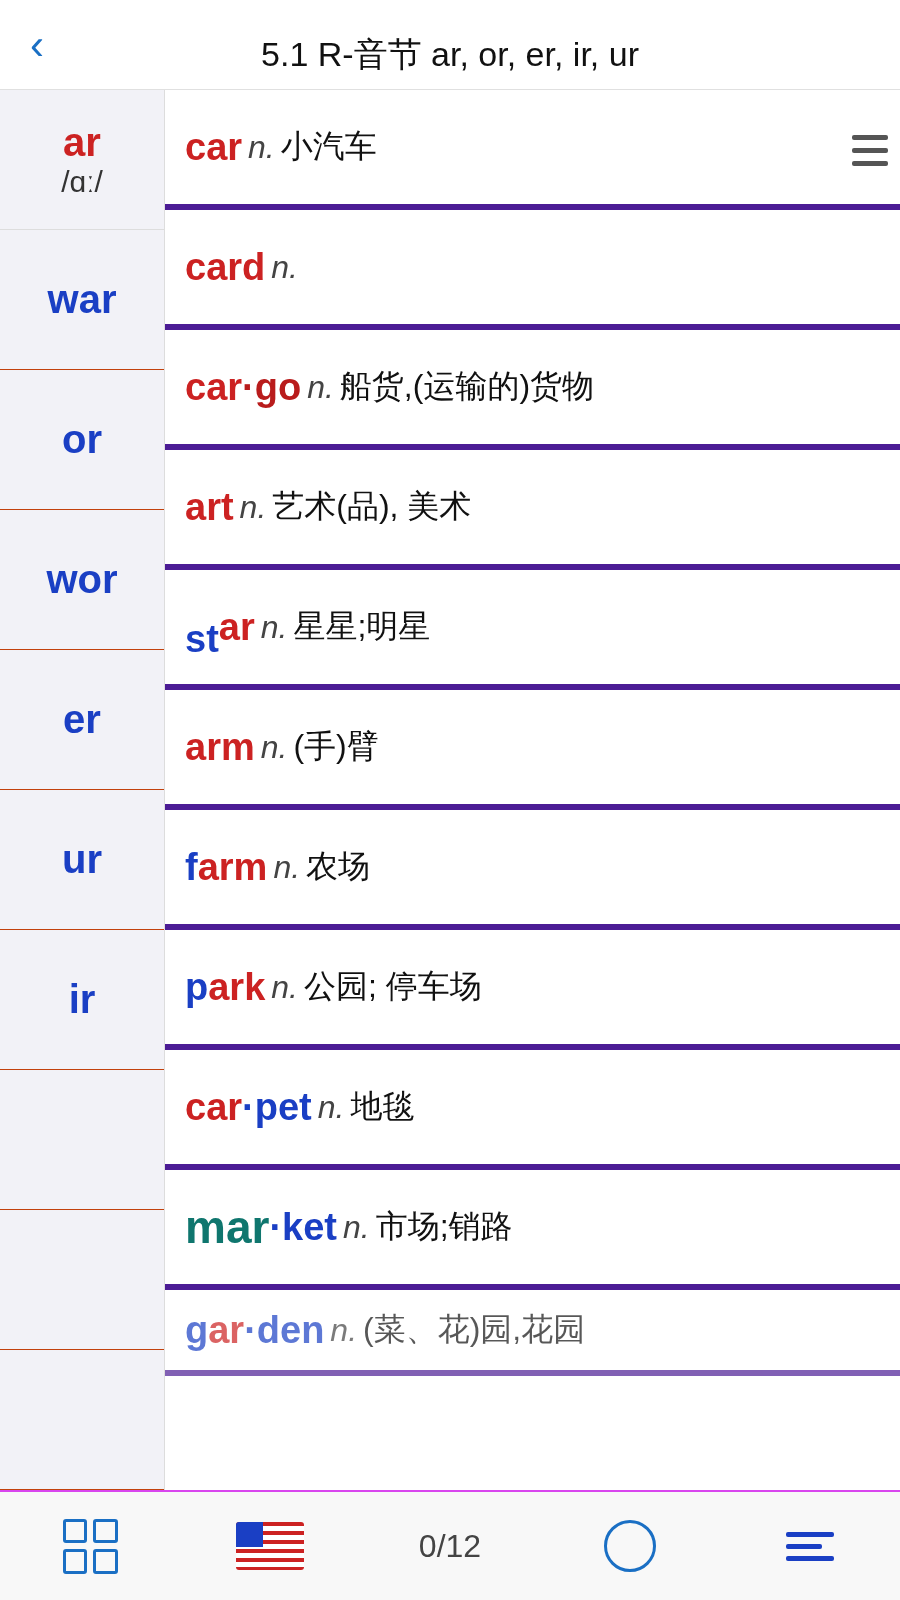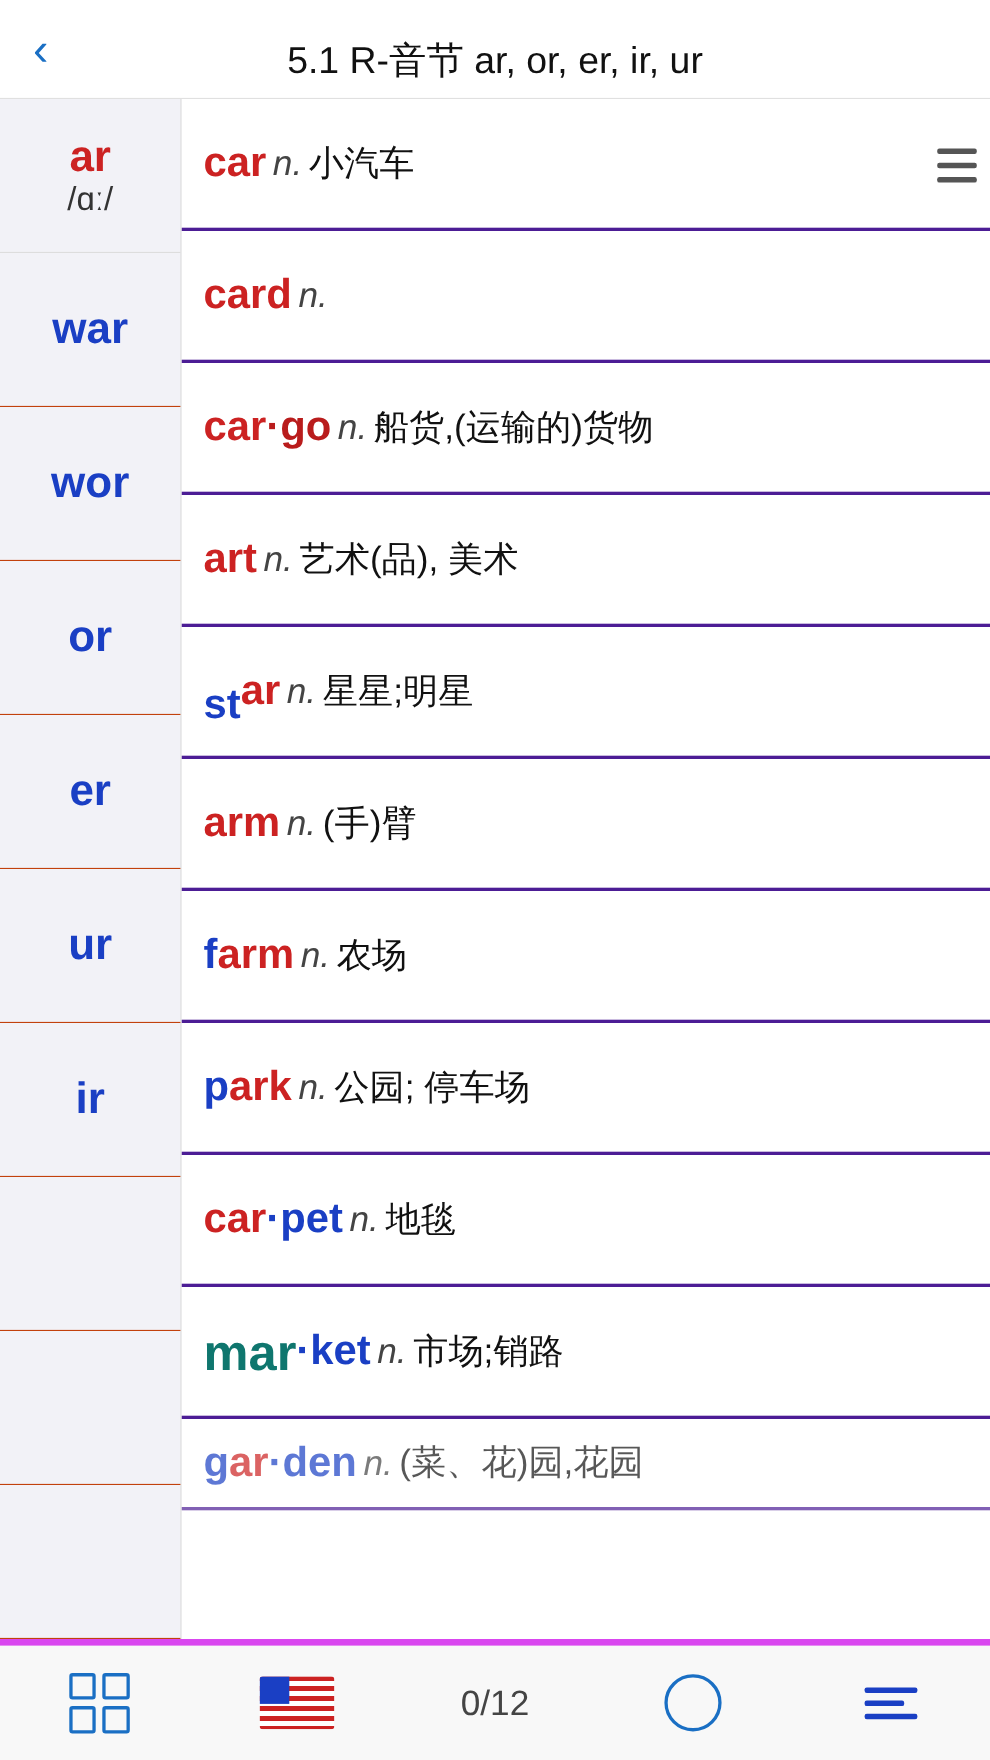--- a/index.html
+++ b/index.html
@@ -115,21 +115,21 @@
       height: 5px;
       background: #555;
       border-radius: 2px;
     }
 
     .word-row {
       display: flex;
       align-items: center;
       min-height: 120px;
       padding: 18px 30px 18px 20px;
-      border-bottom: 3px solid #4c1d95;
+      border-bottom: 6px solid #4c1d95;
       font-size: 32px;
       text-align: right;
     }
     .word-row:first-child {
       padding-right: 80px;
     }
 
     
     .word-bold-red {
       font-weight: 700;
@@ -146,21 +146,21 @@
       color: #111;
       font-size: 32px;
       margin-left: 6px;
     }
     .word-ar { color: #cc2222; }
 
     
     .bottom-nav {
       height: 110px;
       background: #f8f8f8;
-      border-top: 6px solid #d946ef;
+      border-top: 2px solid #d946ef;
       display: flex;
       align-items: center;
       justify-content: space-around;
       flex-shrink: 0;
     }
     .nav-item {
       display: flex;
       align-items: center;
       justify-content: center;
       cursor: pointer;
@@ -234,22 +234,22 @@
 
 <div class="main">
 
   <div class="sidebar">
 
     <div class="sidebar-item-ar">
       <span class="ar-text">ar</span>
       <span class="ar-phonetic">/ɑː/</span>
     </div>
     <div class="sidebar-item">war</div>
+    <div class="sidebar-item">or</div>
     <div class="sidebar-item">wor</div>
-    <div class="sidebar-item">or</div>
     <div class="sidebar-item">er</div>
     <div class="sidebar-item">ur</div>
     <div class="sidebar-item">ir</div>
     <div class="sidebar-item"></div>
     <div class="sidebar-item"></div>
     <div class="sidebar-item"></div>
   </div>
 
   <div class="word-list">
 

